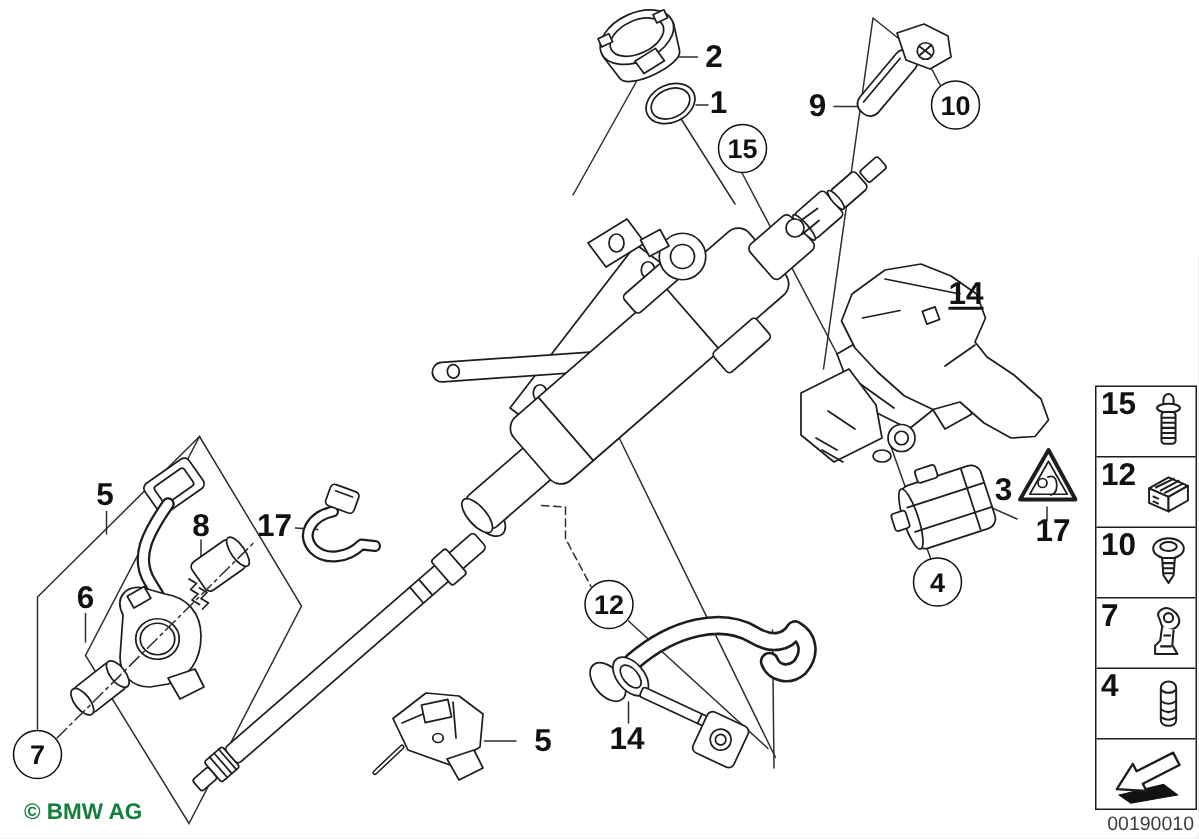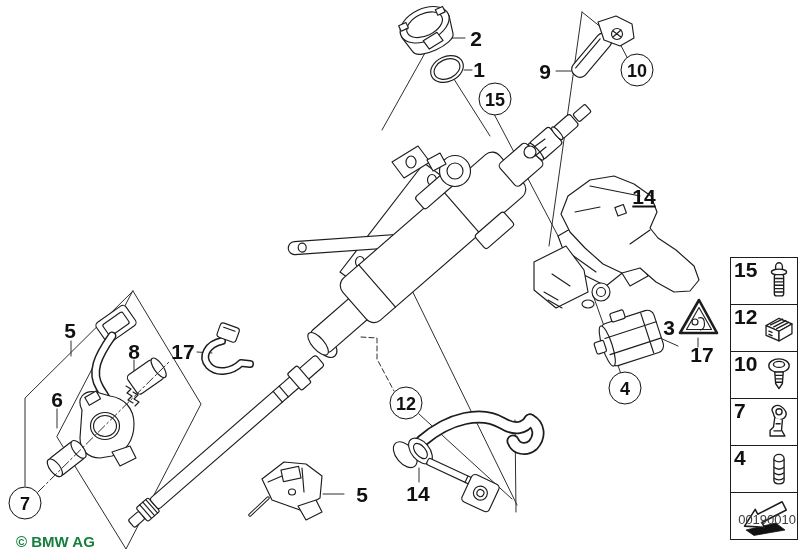--- a/index.html
+++ b/index.html
@@ -31,21 +31,21 @@
     font:bold 21px "Liberation Sans", sans-serif;color:#111;line-height:1.1;
   }
   .legend-icon{position:absolute;right:1px;top:50%;transform:translateY(-50%);}
   .ico-small{width:34px;height:42px;}
   .ico-arrow{position:absolute;left:50%;top:50%;transform:translate(-50%,-50%);width:58px;height:42px;}
   .footer-copyright{
     position:absolute;left:16px;top:533px;
     font:bold 15px "Liberation Sans", sans-serif;color:#15803d;z-index:5;
   }
   .footer-docnumber{
-    position:absolute;left:714px;top:512px;width:82px;text-align:right;
+    position:absolute;left:714px;top:541px;width:82px;text-align:right;
     font:13px "Liberation Sans", sans-serif;color:#3c3c3c;z-index:5;
   }
 </style>
 </head>
 <body>
 
 <div id="canvas">
 
   <svg id="art" width="799" height="559" viewBox="0 0 799 559">
     <defs>

